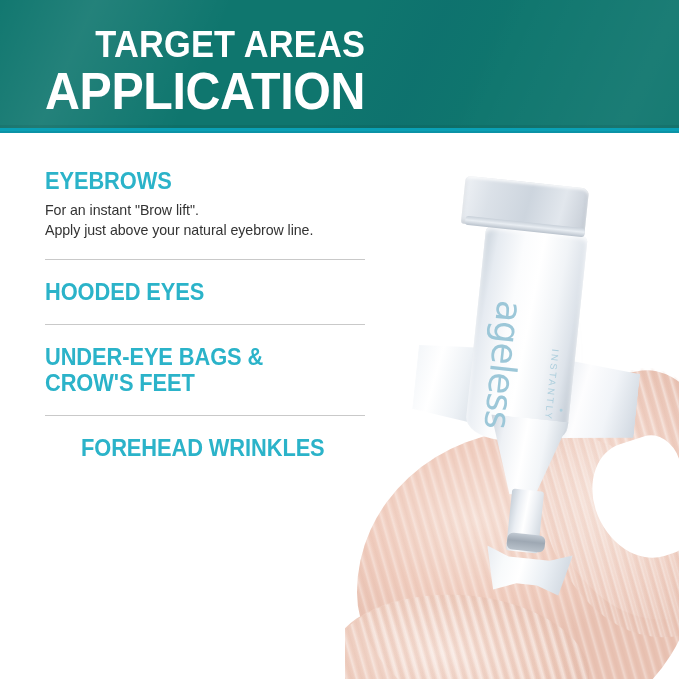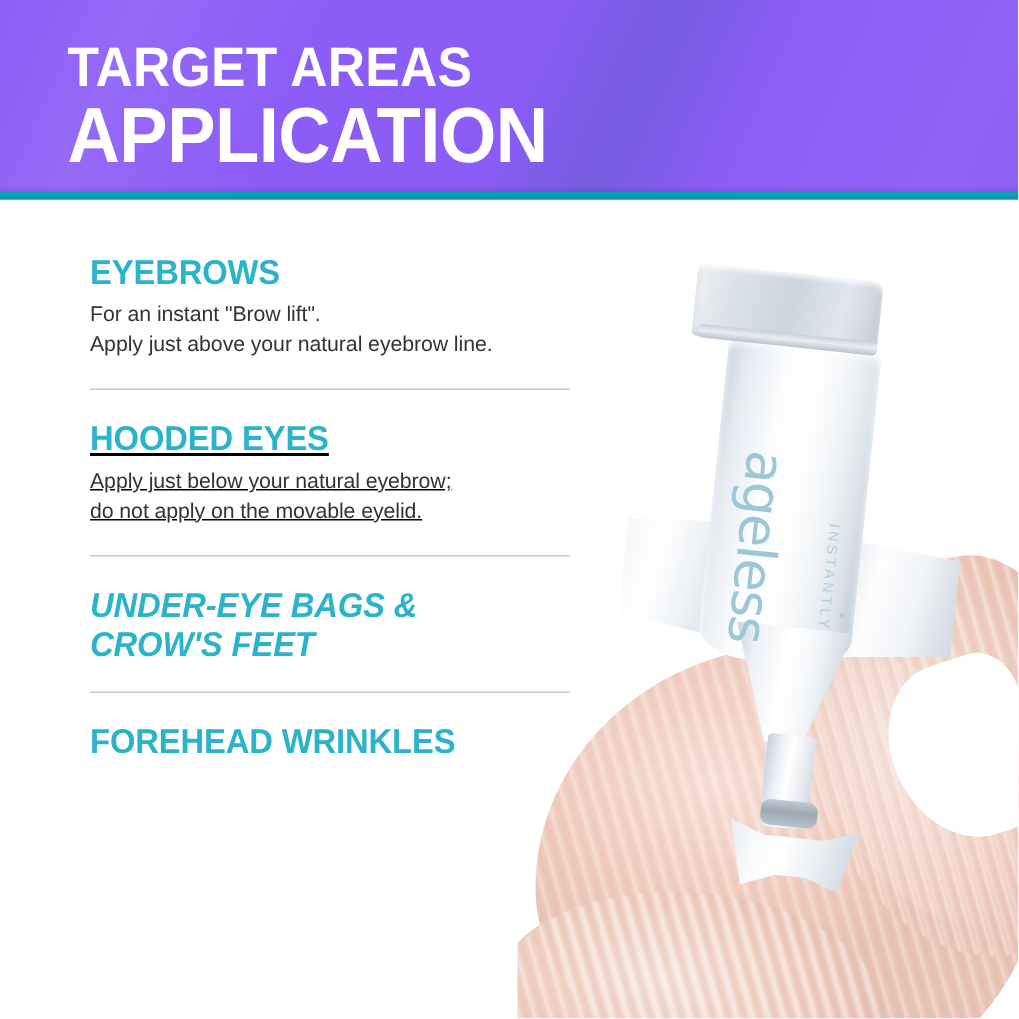--- a/index.html
+++ b/index.html
@@ -6,22 +6,23 @@
   body{
     width:679px;height:679px;overflow:hidden;background:#ffffff;
     font-family:"Liberation Sans","DejaVu Sans",sans-serif;
     -webkit-font-smoothing:antialiased;
   }
   .page{position:relative;width:679px;height:679px;background:#fff;overflow:hidden;}
 
   
   .header{
     position:absolute;left:0;top:0;width:679px;height:133px;
-    background:#8b5cf6;
+    background:#0f766e;
     overflow:hidden;
+    text-align:right;
   }
   .header-sheen-a{
     position:absolute;left:-60px;top:-160px;width:230px;height:560px;
     background:linear-gradient(90deg,rgba(255,255,255,0) 0%,rgba(255,255,255,.085) 45%,rgba(255,255,255,0) 100%);
     transform:rotate(24deg);
   }
   .header-sheen-b{
     position:absolute;left:330px;top:-200px;width:150px;height:600px;
     background:linear-gradient(90deg,rgba(0,0,0,0) 0%,rgba(10,95,110,.16) 50%,rgba(0,0,0,0) 100%);
     transform:rotate(24deg);
@@ -43,41 +44,41 @@
     white-space:nowrap;
   }
   .title-line2{
     font-family:"Liberation Sans Narrow","Liberation Sans","DejaVu Sans Condensed",sans-serif;
     font-weight:bold;color:#ffffff;font-size:52px;line-height:56px;
     letter-spacing:-.4px;transform:scaleX(.93);transform-origin:left center;
     white-space:nowrap;margin-top:-2px;
   }
 
   
-  .content{position:absolute;left:60px;top:140px;width:335px;}
+  .content{position:absolute;left:45px;top:140px;width:335px;}
 
   .section{position:relative;}
   .sec-head{
     color:#2bb3c9;font-weight:bold;font-size:23px;line-height:26px;
     font-family:"Liberation Sans Narrow","Liberation Sans","DejaVu Sans Condensed",sans-serif;
     transform:scaleX(.95);transform-origin:left center;white-space:nowrap;
     letter-spacing:-.1px;
   }
   .sec-body{
     color:#333333;font-size:14.2px;line-height:19.5px;margin-top:7px;
     font-family:"Liberation Sans","DejaVu Sans",sans-serif;
     white-space:pre-line;letter-spacing:-.05px;
   }
   .divider{
     height:1px;background:#c9c9c9;width:320px;margin:19px 0 19px 0;
   }
   .sp-eyebrows{margin-top:28px;}
-  .sp-hooded{margin-top:0;text-decoration:underline;}
-  .sp-under{margin-top:0;font-style:italic;}
-  .sp-forehead{margin-top:0;}
+  .sp-hooded{margin-top:0;}
+  .sp-under{margin-top:0;}
+  .sp-forehead{margin-top:0;margin-left:36px;}
 
   
   .product{position:absolute;left:345px;top:140px;width:334px;height:539px;overflow:hidden;}
 
   
   .swatch{
     position:absolute;left:12px;top:290px;width:340px;height:300px;
     background:
       radial-gradient(ellipse 180px 130px at 120px 90px, #f6e0d6 0%, #f0cdbf 60%, #e9c3b4 100%),
       radial-gradient(ellipse 200px 150px at 220px 190px, #f3d6ca 0%, #ecc8b8 70%, #e6bdad 100%);
@@ -249,22 +250,20 @@
     <div class="section sp-eyebrows">
       <div class="sec-head">EYEBROWS</div>
       <div class="sec-body">For an instant "Brow lift".
 Apply just above your natural eyebrow line.</div>
     </div>
 
     <div class="divider"></div>
 
     <div class="section sp-hooded">
       <div class="sec-head">HOODED EYES</div>
-      <div class="sec-body">Apply just below your natural eyebrow;
-do not apply on the movable eyelid.</div>
     </div>
 
     <div class="divider"></div>
 
     <div class="section sp-under">
       <div class="sec-head">UNDER-EYE BAGS &amp;</div>
       <div class="sec-head">CROW'S FEET</div>
     </div>
 
     <div class="divider"></div>

